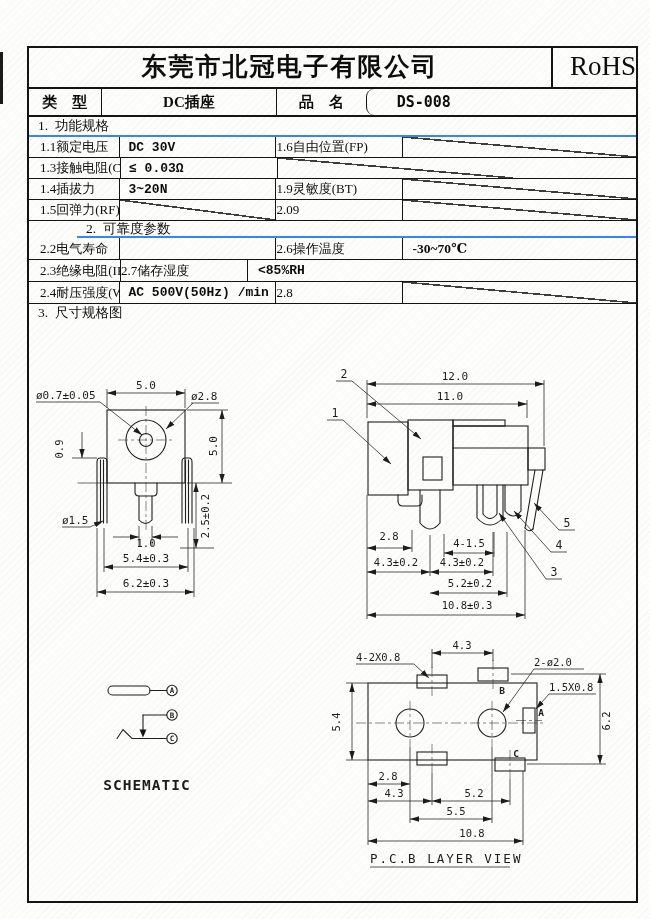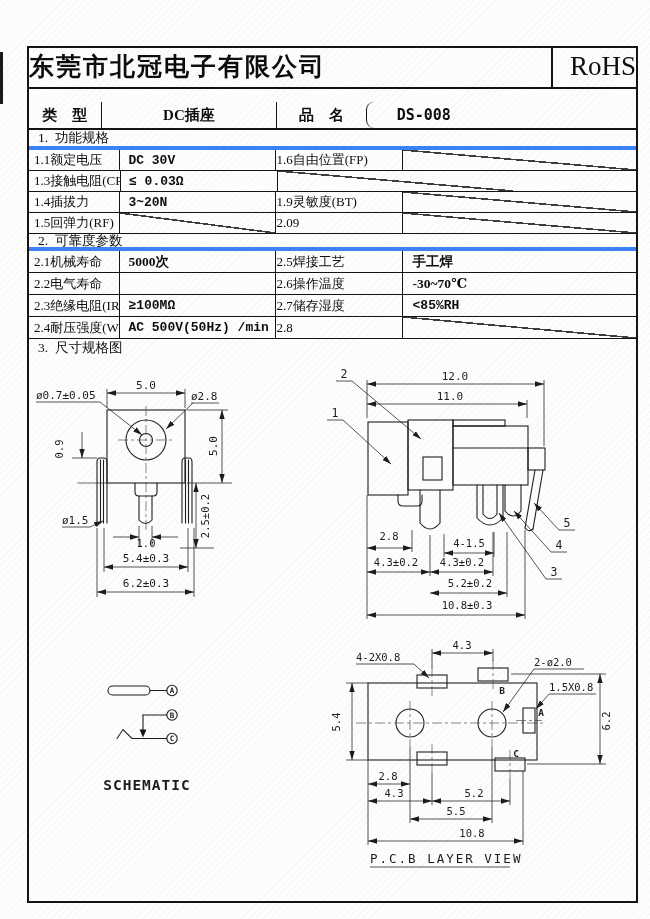--- a/index.html
+++ b/index.html
@@ -5,38 +5,38 @@
   html,body{margin:0;padding:0;background:#e8e8e8;}
   .page{position:relative;width:650px;height:919px;background:#fdfdfc;overflow:hidden;
         font-family:"Liberation Serif","DejaVu Serif",serif;color:#0d0d0d;}
   .page::before{content:"";position:absolute;inset:0;
         background:repeating-linear-gradient(135deg,rgba(0,0,0,0.025) 0 1px,transparent 1px 5px);
         pointer-events:none;}
   .edge-mark{position:absolute;left:0;top:52px;width:3px;height:52px;background:#1a1a1a;}
   .sheet{position:absolute;left:27px;top:46px;width:611px;height:857px;
          border:2px solid #141414;box-sizing:border-box;background:transparent;}
   .hdr{display:flex;height:39px;border-bottom:2px solid #141414;}
-  .hdr-title{flex:1;font-size:25px;font-weight:600;line-height:38px;letter-spacing:2px;}
+  .hdr-title{flex:1;text-align:center;font-size:25px;font-weight:600;line-height:38px;letter-spacing:2px;}
   .hdr-rohs{width:83px;border-left:2px solid #141414;text-align:right;font-size:27px;line-height:36px;
             font-family:"Liberation Serif","DejaVu Serif",serif;}
-  .typerow{display:flex;height:26px;border-bottom:2px solid #141414;align-items:stretch;font-size:15px;font-weight:bold;margin-top:13px;}
+  .typerow{display:flex;height:26px;border-bottom:2px solid #141414;align-items:stretch;font-size:15px;font-weight:bold;}
   .typerow>div{display:flex;align-items:center;box-sizing:border-box;white-space:pre;}
   .t1{width:72px;justify-content:center;}
   .t2{width:177px;border-left:1px solid #141414;justify-content:center;}
   .t3{width:90px;border-left:1px solid #141414;justify-content:center;}
   .t4{width:272px;border-left:1px solid #141414;padding-left:30px;
       font-family:"DejaVu Sans Mono","Liberation Mono",monospace;font-size:15px;border-radius:8px;}
-  .stitle{box-sizing:border-box;border-bottom:4px solid #3b82f6;display:flex;align-items:center;
+  .stitle{box-sizing:border-box;border-bottom:2px solid #3b82f6;display:flex;align-items:center;
           padding-left:9px;font-size:13.5px;white-space:pre;}
-  .s1t{height:20px;} .s2t{height:17px;} .s3t{height:18px;border-bottom:none;}
+  .s1t{height:20px;} .s2t{height:17px;margin-left:48px;} .s3t{height:18px;border-bottom:none;}
   .row{display:flex;border-bottom:1px solid #141414;box-sizing:border-box;}
   .row.r21{height:21px;} .row.r22{height:22px;}
   .row:last-of-type{}
   .c{display:flex;align-items:center;box-sizing:border-box;overflow:hidden;white-space:pre;}
-  .c1{width:91px;padding-left:5px;font-size:13px;}
+  .c1{width:91px;padding-left:11px;font-size:13px;}
   .c2{width:157px;border-left:1px solid #141414;padding-left:8px;}
   .c3{width:127px;border-left:1px solid #141414;font-size:13px;}
   .c4{width:236px;border-left:1px solid #141414;padding-left:10px;}
   .val{font-weight:bold;font-size:13px;font-family:Liberation Mono, monospace;}
   .val.cjk{font-family:"Liberation Serif","DejaVu Serif",serif;font-size:13.5px;}
   .diag{background:linear-gradient(to top right,
         transparent calc(50% - 0.8px),
         #3c3c3c calc(50% - 0.8px) calc(50% + 0.8px),
         transparent calc(50% + 0.8px));}
   svg{position:absolute;overflow:visible;}
@@ -88,34 +88,27 @@
     <div class="row r21">
       <div class="c c1">1.5回弹力(RF)</div>
       <div class="c c2 val diag"></div>
       <div class="c c3">2.09</div>
       <div class="c c4 val diag"></div>
     </div>
 
     <div class="stitle s2t">2.  可靠度参数</div>
 
     <div class="row r22">
-      <div class="c c1">2.1机械寿命</div>
-      <div class="c c2 val cjk">5000次</div>
-      <div class="c c3">2.5焊接工艺</div>
-      <div class="c c4 val cjk">手工焊</div>
-    </div>
-    <div class="row r22">
       <div class="c c1">2.2电气寿命</div>
       <div class="c c2 val"></div>
       <div class="c c3">2.6操作温度</div>
       <div class="c c4 val cjk">-30~70℃</div>
     </div>
     <div class="row r22">
       <div class="c c1">2.3绝缘电阻(IR)</div>
-      <div class="c c2 val">≥100MΩ</div>
       <div class="c c3">2.7储存湿度</div>
       <div class="c c4 val">&lt;85%RH</div>
     </div>
     <div class="row r22">
       <div class="c c1">2.4耐压强度(WV)</div>
       <div class="c c2 val">AC 500V(50Hz) /min</div>
       <div class="c c3">2.8</div>
       <div class="c c4 val diag"></div>
     </div>
 

